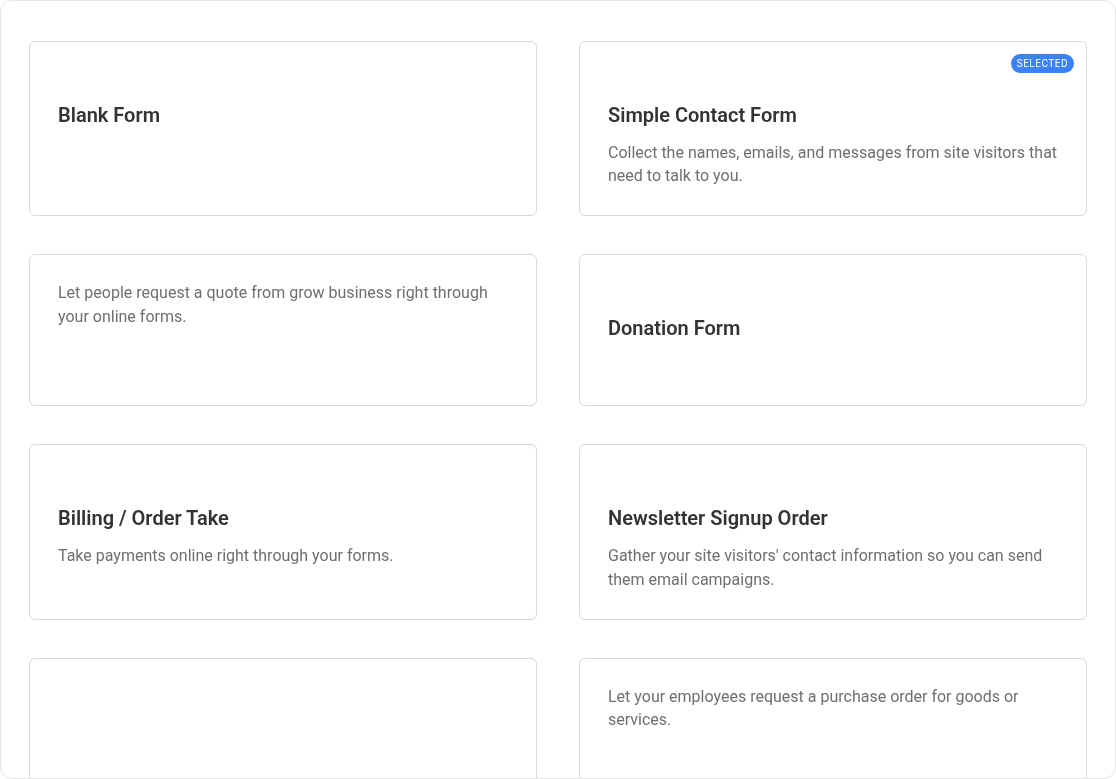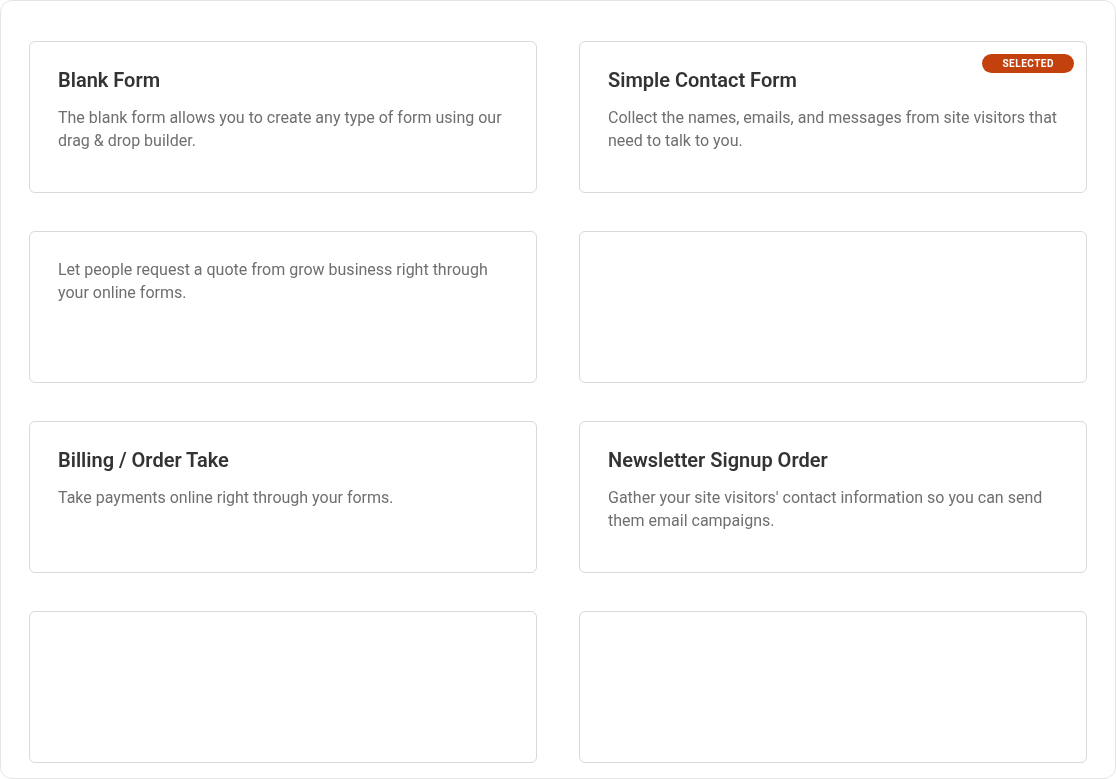--- a/index.html
+++ b/index.html
@@ -31,72 +31,74 @@
       background: #ffffff;
       min-height: 152px;
       cursor: pointer;
     }
     .template-card-title {
       font-size: 20px;
       font-weight: 600;
       color: #333333;
       margin-bottom: 14px;
       line-height: 1.2;
+      margin-top: 35px;
     }
     .template-card-desc {
       font-size: 16px;
       color: #6f6f6f;
       line-height: 1.45;
     }
     .selected-badge {
       position: absolute;
       top: 12px;
       right: 12px;
-      background: #c2410c;
+      background: #3b82f6;
       color: #ffffff;
       font-size: 10px;
-      font-weight: 700;
+      font-weight: 400;
       letter-spacing: 0.5px;
-      padding: 4px 20px;
+      padding: 4px 6px;
       border-radius: 10px;
       text-transform: uppercase;
     }
   </style>
 </head>
 <body>
 
 <div class="template-grid">
 
   <div class="template-card">
     <h3 class="template-card-title">Blank Form</h3>
-    <p class="template-card-desc">The blank form allows you to create any type of form using our drag &amp; drop builder.</p>
   </div>
 
   <div class="template-card">
     <span class="selected-badge">SELECTED</span>
     <h3 class="template-card-title">Simple Contact Form</h3>
     <p class="template-card-desc">Collect the names, emails, and messages from site visitors that need to talk to you.</p>
   </div>
 
   <div class="template-card">
     <p class="template-card-desc">Let people request a quote from grow business right through your online forms.</p>
   </div>
 
   <div class="template-card">
+    <h3 class="template-card-title">Donation Form</h3>
   </div>
 
   <div class="template-card">
     <h3 class="template-card-title">Billing / Order Take</h3>
     <p class="template-card-desc">Take payments online right through your forms.</p>
   </div>
 
   <div class="template-card">
     <h3 class="template-card-title">Newsletter Signup Order</h3>
     <p class="template-card-desc">Gather your site visitors' contact information so you can send them email campaigns.</p>
   </div>
 
   <div class="template-card">
   </div>
 
   <div class="template-card">
+    <p class="template-card-desc">Let your employees request a purchase order for goods or services.</p>
   </div>
 
 </div>
 
 </body></html>

